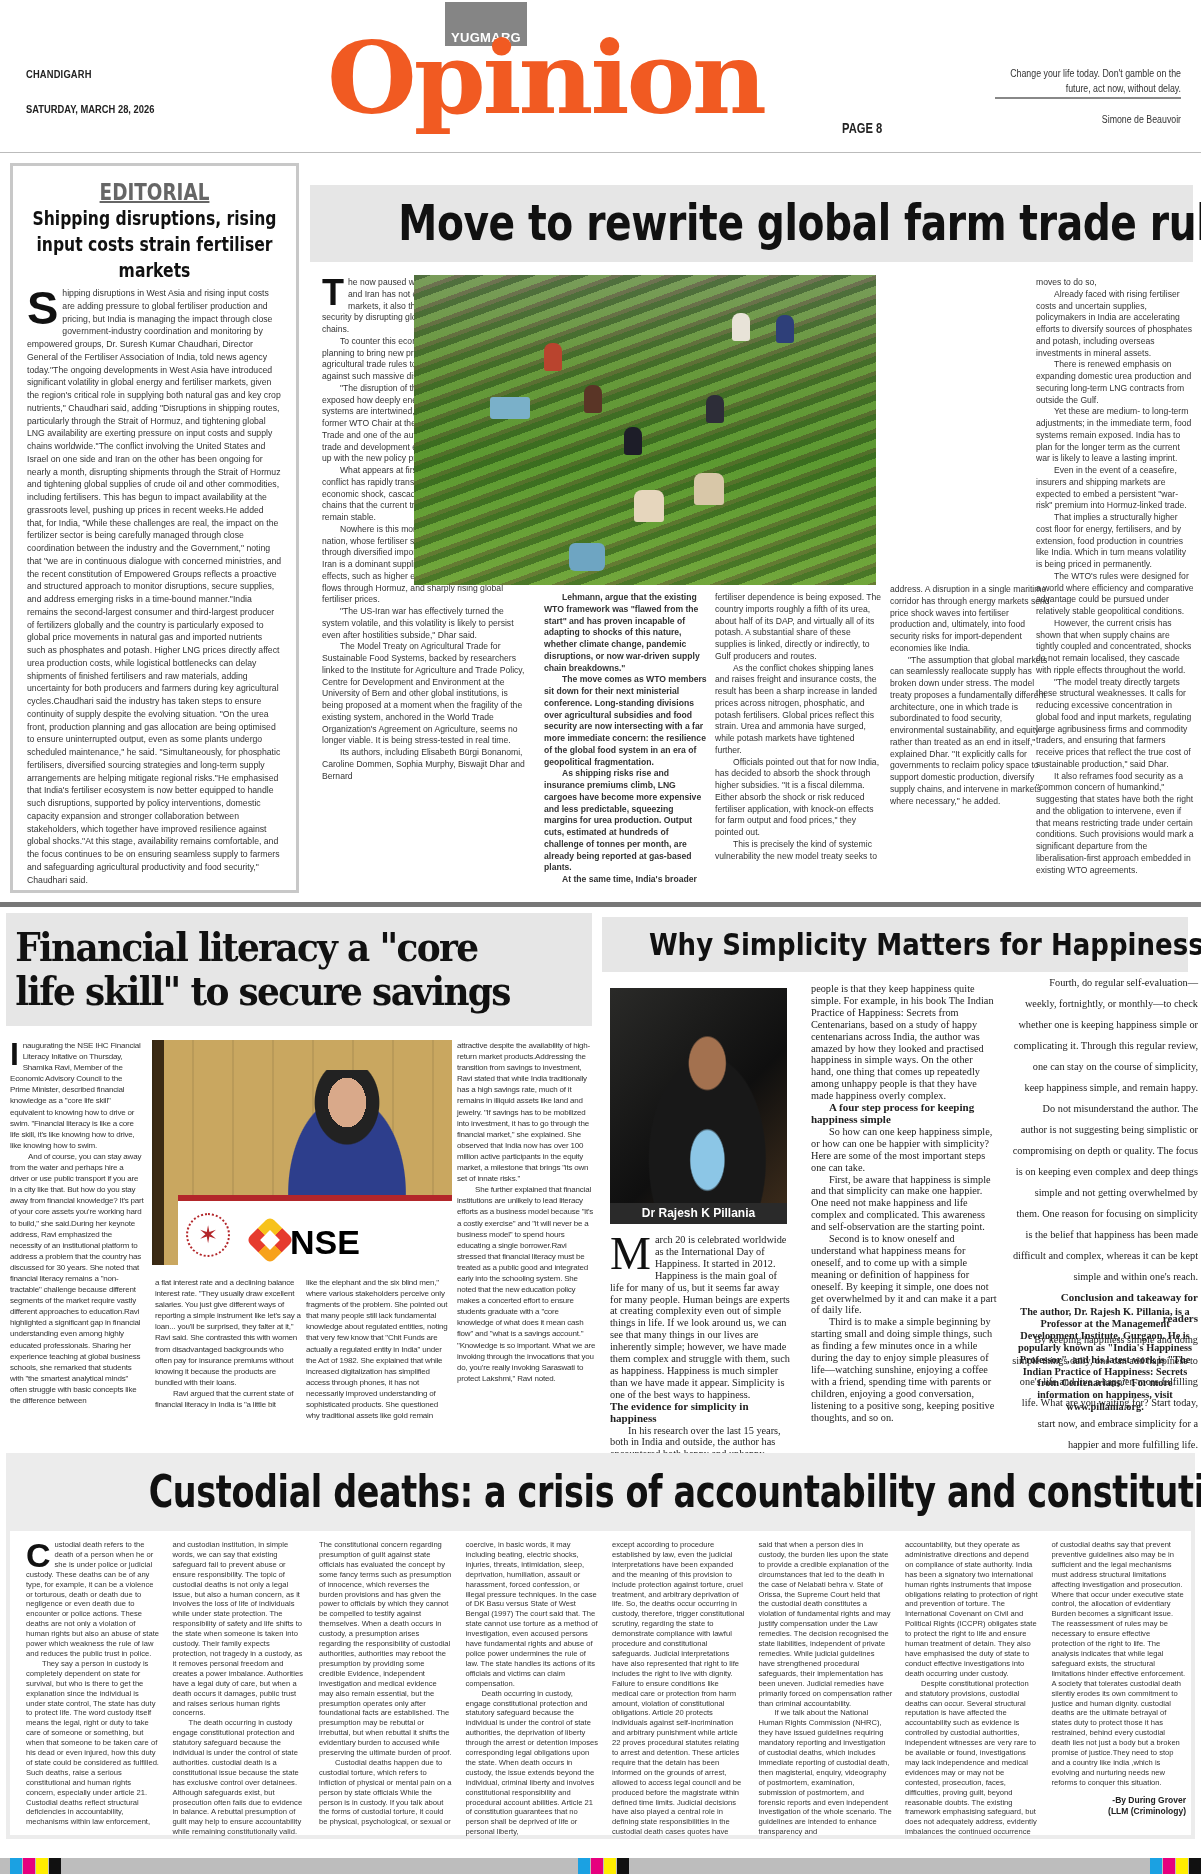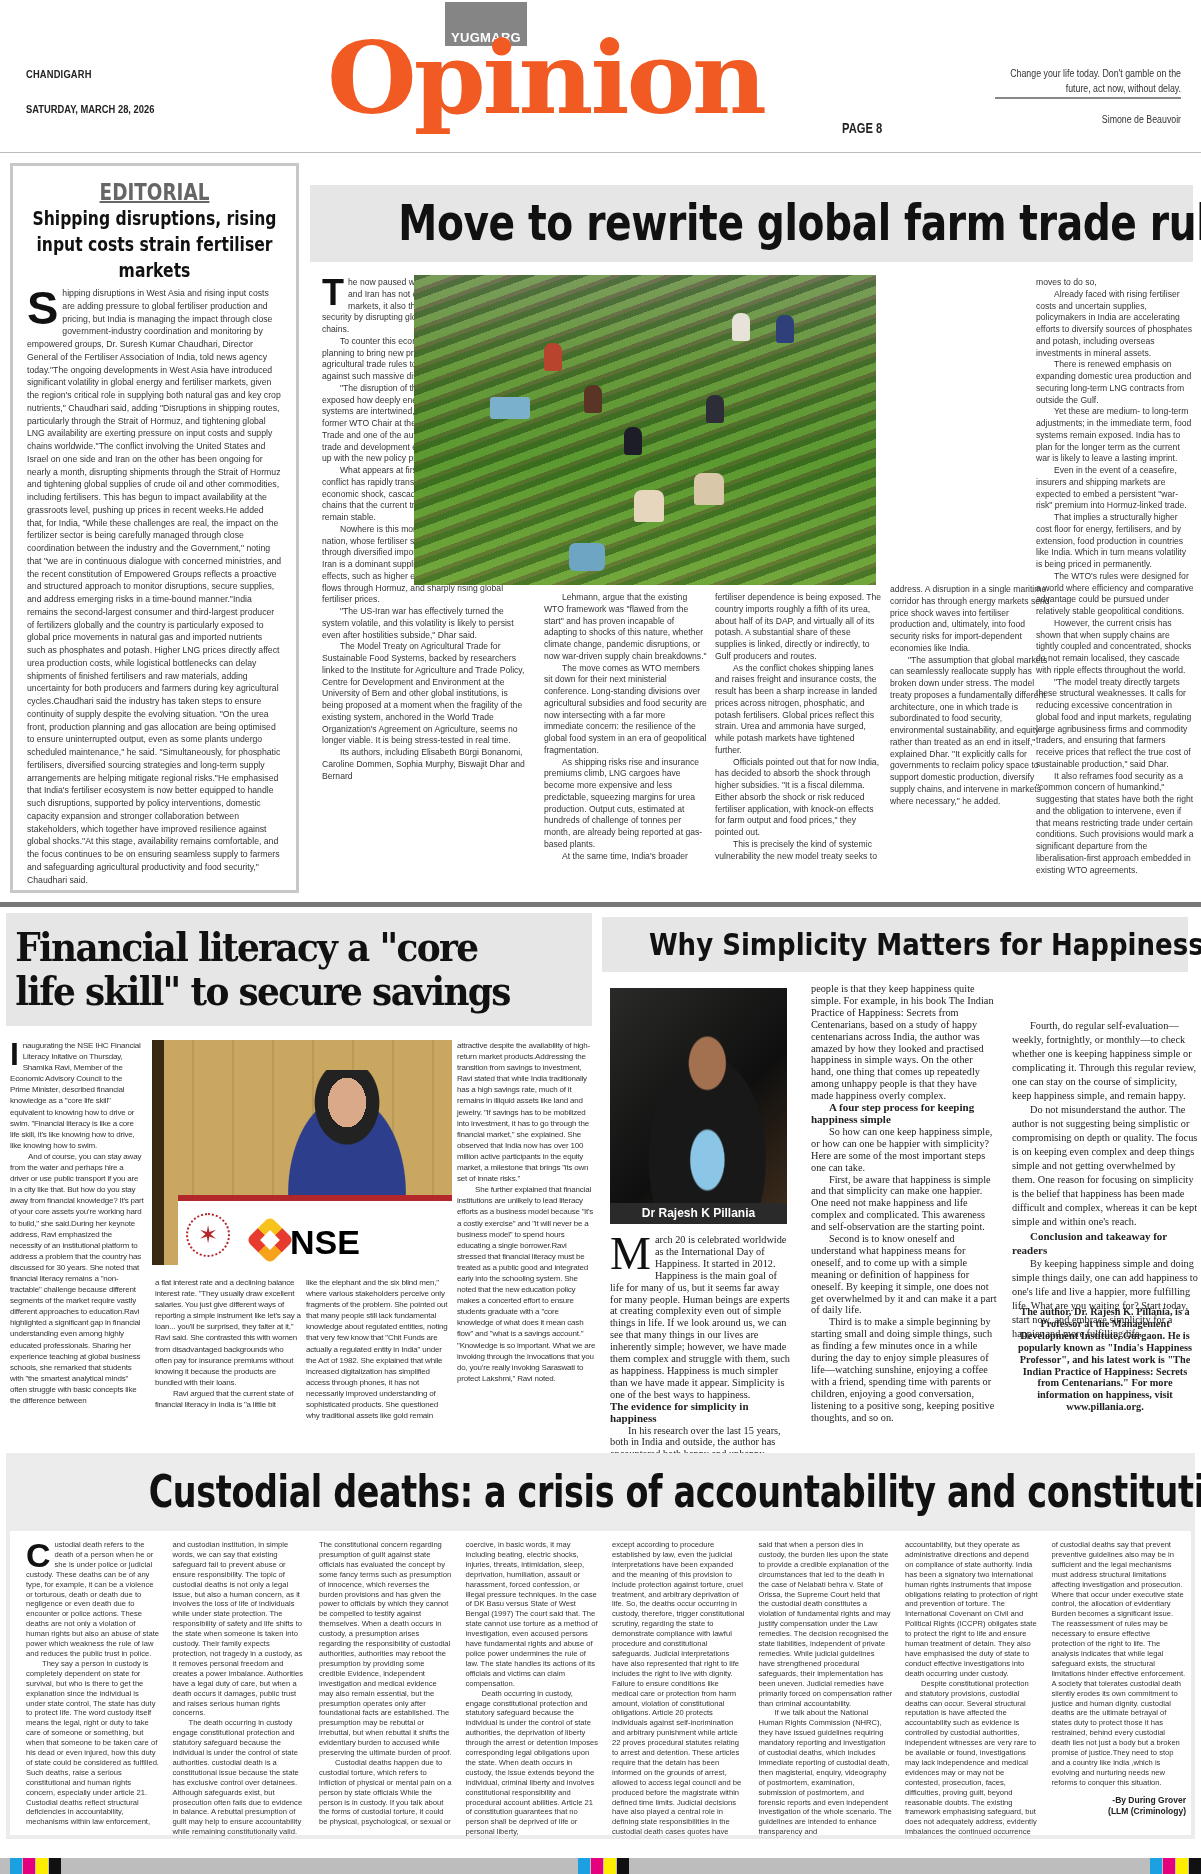--- a/index.html
+++ b/index.html
@@ -122,21 +122,21 @@
   <div class="worker" style="left:130px;top:68px;background:#b9442e;"></div>
   <div class="worker" style="left:170px;top:110px;background:#5a3526;"></div>
   <div class="worker" style="left:292px;top:120px;background:#2d2d38;"></div>
   <div class="worker" style="left:210px;top:152px;background:#1d1d28;"></div>
   <div class="worker" style="left:220px;top:215px;background:#e6d6bd;width:30px;height:32px;"></div>
   <div class="worker" style="left:280px;top:198px;background:#d8c7a8;width:30px;height:32px;"></div>
   <div class="worker" style="left:76px;top:122px;background:#7ab0c9;width:40px;height:22px;border-radius:3px;"></div>
   <div class="worker" style="left:155px;top:268px;background:#6ea5c2;width:36px;height:28px;border-radius:6px;"></div>
 </div>
 
-<div class="abs txt sans" style="left:544px; top:592px; width:163px; font-size:8.6px; line-height:11.75px;">
+<div class="abs txt sans" style="left:544px; top:592px; width:163px; font-size:8.6px; line-height:11.75px;font-weight:bold;">
     <p>Lehmann, argue that the existing WTO framework was "flawed from the start" and has proven incapable of adapting to shocks of this nature, whether climate change, pandemic disruptions, or now war-driven supply chain breakdowns."</p>
     <p>The move comes as WTO members sit down for their next ministerial conference. Long-standing divisions over agricultural subsidies and food security are now intersecting with a far more immediate concern: the resilience of the global food system in an era of geopolitical fragmentation.</p>
     <p>As shipping risks rise and insurance premiums climb, LNG cargoes have become more expensive and less predictable, squeezing margins for urea production. Output cuts, estimated at hundreds of challenge of tonnes per month, are already being reported at gas-based plants.</p>
     <p>At the same time, India's broader</p>
   </div>
 <div class="abs txt sans" style="left:715px; top:592px; width:167px; font-size:8.6px; line-height:11.75px;">
     <p class="first">fertiliser dependence is being exposed. The country imports roughly a fifth of its urea, about half of its DAP, and virtually all of its potash. A substantial share of these supplies is linked, directly or indirectly, to Gulf producers and routes.</p>
     <p>As the conflict chokes shipping lanes and raises freight and insurance costs, the result has been a sharp increase in landed prices across nitrogen, phosphatic, and potash fertilisers. Global prices reflect this strain. Urea and ammonia have surged, while potash markets have tightened further.</p>
     <p>Officials pointed out that for now India, has decided to absorb the shock through higher subsidies. "It is a fiscal dilemma. Either absorb the shock or risk reduced fertiliser application, with knock-on effects for farm output and food prices," they pointed out.</p>
     <p>This is precisely the kind of systemic vulnerability the new model treaty seeks to</p>
@@ -209,21 +209,21 @@
     <p>In his research over the last 15 years, both in India and outside, the author has encountered both happy and unhappy people. One thing that comes across again and again among happy</p>
   </div>
 <div class="abs txt serif" style="left:811px; top:983px; width:186px; font-size:10.3px; line-height:11.9px;">
     <p class="first">people is that they keep happiness quite simple. For example, in his book The Indian Practice of Happiness: Secrets from Centenarians, based on a study of happy centenarians across India, the author was amazed by how they looked and practised happiness in simple ways. On the other hand, one thing that comes up repeatedly among unhappy people is that they have made happiness overly complex.</p>
     <p style="font-weight: bold; font-size: 11px;">A four step process for keeping happiness simple</p>
     <p>So how can one keep happiness simple, or how can one be happier with simplicity? Here are some of the most important steps one can take.</p>
     <p>First, be aware that happiness is simple and that simplicity can make one happier. One need not make happiness and life complex and complicated. This awareness and self-observation are the starting point.</p>
     <p>Second is to know oneself and understand what happiness means for oneself, and to come up with a simple meaning or definition of happiness for oneself. By keeping it simple, one does not get overwhelmed by it and can make it a part of daily life.</p>
     <p>Third is to make a simple beginning by starting small and doing simple things, such as finding a few minutes once in a while during the day to enjoy simple pleasures of life—watching sunshine, enjoying a coffee with a friend, spending time with parents or children, enjoying a good conversation, listening to a positive song, keeping positive thoughts, and so on.</p>
   </div>
-<div class="abs txt serif" style="left:1012px; top:1019px; width:186px; font-size:10.3px; line-height:14px;">
+<div class="abs txt serif" style="left:1012px; top:972px; width:186px; font-size:10.3px; line-height:21px;text-align:right;">
     <p>Fourth, do regular self-evaluation—weekly, fortnightly, or monthly—to check whether one is keeping happiness simple or complicating it. Through this regular review, one can stay on the course of simplicity, keep happiness simple, and remain happy.</p>
     <p>Do not misunderstand the author. The author is not suggesting being simplistic or compromising on depth or quality. The focus is on keeping even complex and deep things simple and not getting overwhelmed by them. One reason for focusing on simplicity is the belief that happiness has been made difficult and complex, whereas it can be kept simple and within one's reach.</p>
     <p style="font-weight: bold; font-size: 11px;">Conclusion and takeaway for readers</p>
     <p>By keeping happiness simple and doing simple things daily, one can add happiness to one's life and live a happier, more fulfilling life. What are you waiting for? Start today, start now, and embrace simplicity for a happier and more fulfilling life.</p>
   </div>
 <div class="abs txt serif bio" style="left:1012px; top:1306px; width:186px; font-size:10.3px; line-height:11.9px;">The author, Dr. Rajesh K. Pillania, is a Professor at the Management Development Institute, Gurgaon. He is popularly known as "India's Happiness Professor", and his latest work is "The Indian Practice of Happiness: Secrets from Centenarians." For more information on happiness, visit www.pillania.org.</div>
 
 <div id="cus-box" class="abs"></div>
 <div id="cus-head" class="abs">
   <h2>Custodial deaths: a crisis of accountability and constitutional responsibility</h2>

